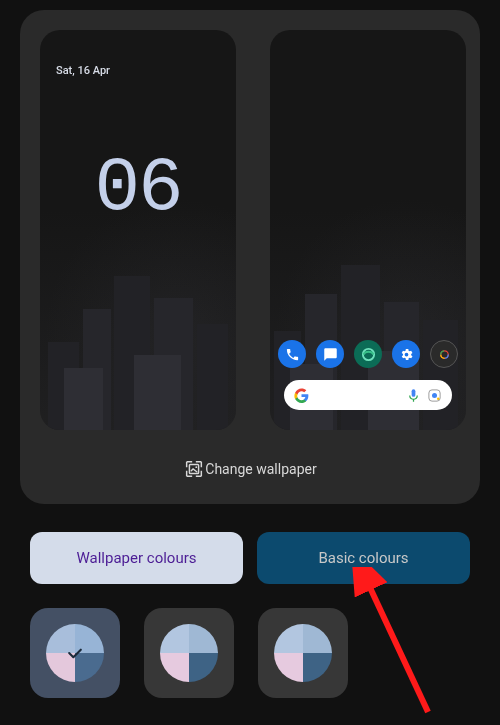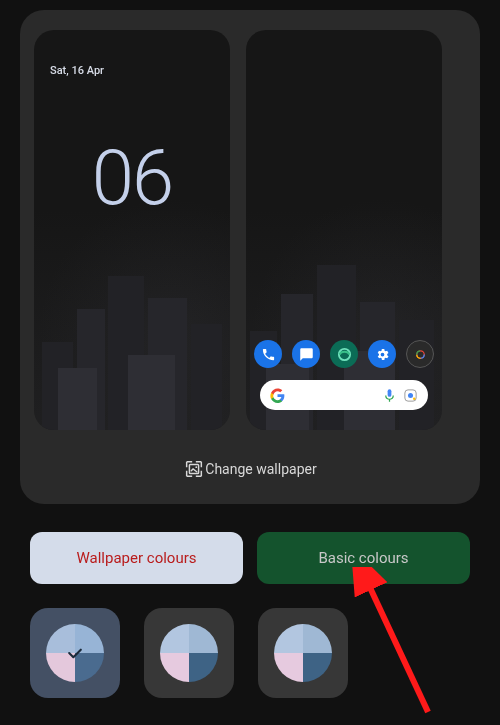--- a/index.html
+++ b/index.html
@@ -13,22 +13,22 @@
       position: relative;
     }
     .preview-card {
       margin: 10px 20px 0 20px;
       background: #2a2a2a;
       border-radius: 24px;
       padding: 20px 14px 24px 14px;
     }
     .previews {
       display: flex;
-      gap: 16px;
-      justify-content: flex-start;
+      gap: 34px;
+      justify-content: flex-end;
     }
     .phone {
       width: 196px;
       height: 400px;
       border-radius: 20px;
       background: #161616;
       position: relative;
       overflow: hidden;
     }
     .phone::before {
@@ -42,28 +42,29 @@
     .phone .date {
       position: absolute;
       top: 34px;
       left: 16px;
       font-size: 11px;
       font-weight: 500;
       color: #d8dde8;
     }
     .phone .clock {
       position: absolute;
-      top: 114px;
+      top: 125px;
       left: 0; right: 0;
       text-align: center;
       font-size: 76px;
       line-height: 0.92;
       font-weight: 300;
       color: #c4d0ea;
       letter-spacing: -2px;
+      font-family: Liberation Mono, monospace;
     }
     .buildings {
       position: absolute;
       bottom: 0; left: 0; right: 0;
       height: 55%;
       pointer-events: none;
     }
     .bld { position: absolute; background: #222226; bottom: 0; }
     
     .dock {
@@ -116,22 +117,22 @@
     .tab {
       flex: 1;
       height: 52px;
       border-radius: 12px;
       display: flex;
       align-items: center;
       justify-content: center;
       font-size: 15px;
       cursor: pointer;
     }
-    .tab.active { background: #d4dcea; color: #b91c1c; }
-    .tab.inactive { background: #14532d; color: #c8c8c8; }
+    .tab.active { background: #d4dcea; color: #4c1d95; }
+    .tab.inactive { background: #0c4a6e; color: #c8c8c8; }
     
     .swatches {
       display: flex;
       gap: 24px;
       margin: 24px 30px 0 30px;
     }
     .swatch-tile {
       width: 90px;
       height: 90px;
       border-radius: 18px;

